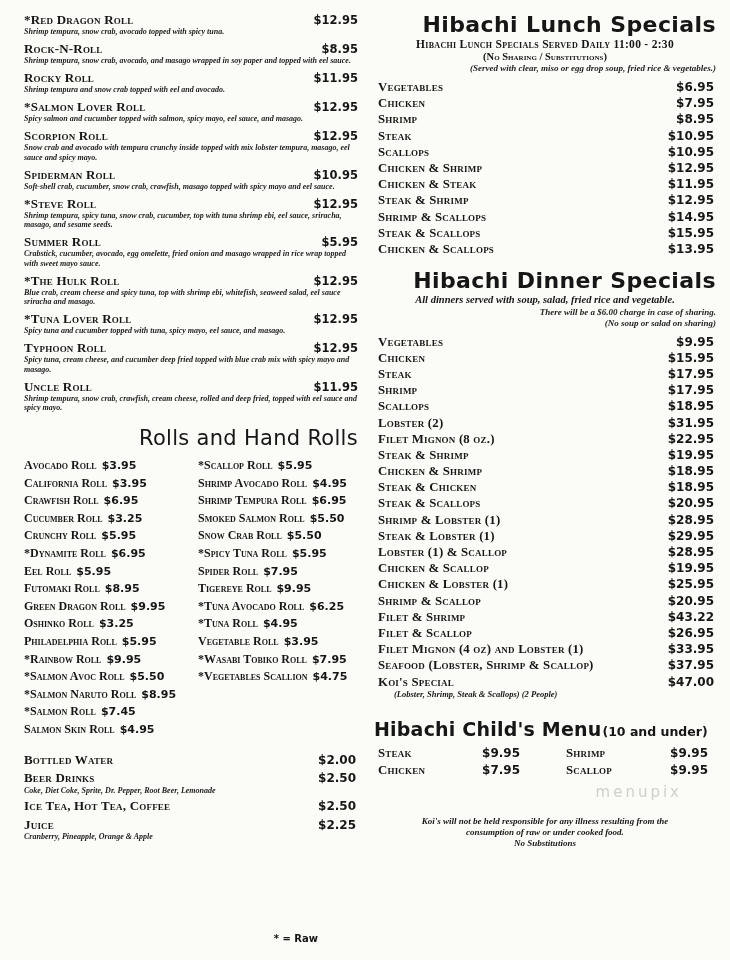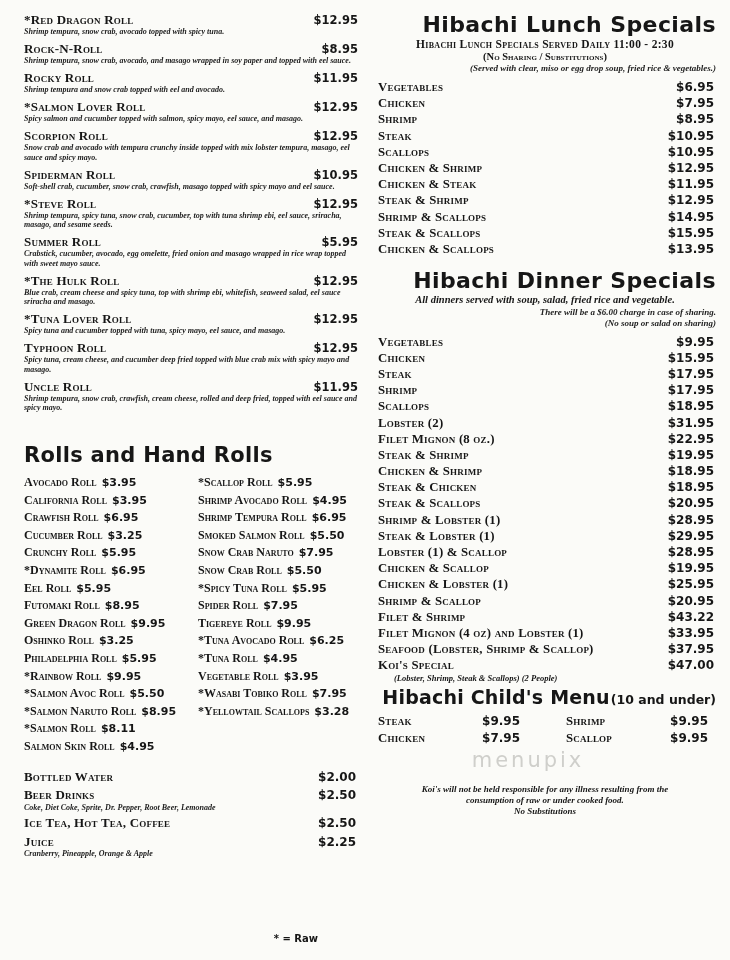--- a/index.html
+++ b/index.html
@@ -14,21 +14,21 @@
   .col-right{flex:1;min-width:0}
 
   
   .sp-item{margin-bottom:4.5px}
   .sp-head,.pl-row{display:flex;justify-content:space-between;align-items:baseline}
   .sp-name{font-variant:small-caps;font-weight:700;font-size:13px;line-height:15px;letter-spacing:.2px}
   .sp-price,.pl-price,.roll-price{font-family:"DejaVu Sans",sans-serif;font-weight:700;font-size:11.5px;white-space:nowrap}
   .sp-desc{font-size:8px;line-height:9.5px;font-style:italic;font-weight:700;color:#222}
 
   
-  .rolls-title{margin:26px 0 7px;text-align:left;font-family:"DejaVu Sans",sans-serif;font-weight:700;font-size:21px;letter-spacing:.3px}
+  .rolls-title{margin:9px 0 7px;text-align:right;font-family:"DejaVu Sans",sans-serif;font-weight:400;font-size:21px;letter-spacing:.3px}
   .rolls-cols{display:flex;gap:14px}
   .rolls-col{width:50%}
   .roll-row{font-variant:small-caps;font-weight:700;font-size:12px;line-height:17.6px;white-space:nowrap}
   .roll-price{margin-left:5px;font-size:11px}
 
   
   .drinks{margin-top:14px;padding-right:2px}
   .drink-item{margin-bottom:4px}
   .drink-item .pl-name{font-size:13px}
   .raw-note{margin-top:auto;padding:6px 40px 10px 0;text-align:right;font-weight:700;font-size:10px;font-family:"DejaVu Sans",sans-serif}
@@ -42,27 +42,27 @@
 
   
   .price-list{margin-top:7px;padding:0 2px 0 4px}
   .pl-item{margin-bottom:2.6px}
   .pl-row{line-height:13.6px}
   .pl-name{font-variant:small-caps;font-weight:700;font-size:12.8px;letter-spacing:.2px}
   .pl-price{font-size:12px}
   .pl-desc{font-style:italic;font-weight:700;font-size:8.5px;line-height:10px;padding-left:16px}
 
   .dinner-title{margin-top:9px}
-  .childs-head{margin-top:0;text-align:right;white-space:nowrap}
+  .childs-head{margin-top:16px;text-align:left;white-space:nowrap}
   .childs-title{font-family:"DejaVu Sans",sans-serif;font-weight:700;font-size:19px;letter-spacing:.2px}
   .childs-suffix{font-family:"DejaVu Sans",sans-serif;font-weight:700;font-size:12.5px;margin-left:1px}
   .childs-grid{display:grid;grid-template-columns:1fr 1fr;column-gap:46px;row-gap:2px;margin-top:6px;padding:0 8px 0 4px}
   .child-cell{display:flex;justify-content:space-between;align-items:baseline}
 
-  .watermark{margin-top:2px;text-align:center;padding-right:34px;color:#cfcfcb;font-family:"DejaVu Sans",sans-serif;font-size:21px;letter-spacing:3px;line-height:24px}
+  .watermark{margin-top:2px;text-align:right;padding-right:34px;color:#cfcfcb;font-family:"DejaVu Sans",sans-serif;font-size:15px;letter-spacing:3px;line-height:24px}
   .disclaimer{text-align:center;font-style:italic;font-weight:700;font-size:9px;line-height:11px;margin-top:12px}
 </style>
 </head>
 <body>
 
 <div class="page">
 
   <div class="col col-left">
     <div>
         <div class="sp-item">
@@ -161,38 +161,37 @@
           <div class="roll-row"><span class="roll-name">Crunchy Roll</span><span class="roll-price">$5.95</span></div>
           <div class="roll-row"><span class="roll-name">*Dynamite Roll</span><span class="roll-price">$6.95</span></div>
           <div class="roll-row"><span class="roll-name">Eel Roll</span><span class="roll-price">$5.95</span></div>
           <div class="roll-row"><span class="roll-name">Futomaki Roll</span><span class="roll-price">$8.95</span></div>
           <div class="roll-row"><span class="roll-name">Green Dragon Roll</span><span class="roll-price">$9.95</span></div>
           <div class="roll-row"><span class="roll-name">Oshinko Roll</span><span class="roll-price">$3.25</span></div>
           <div class="roll-row"><span class="roll-name">Philadelphia Roll</span><span class="roll-price">$5.95</span></div>
           <div class="roll-row"><span class="roll-name">*Rainbow Roll</span><span class="roll-price">$9.95</span></div>
           <div class="roll-row"><span class="roll-name">*Salmon Avoc Roll</span><span class="roll-price">$5.50</span></div>
           <div class="roll-row"><span class="roll-name">*Salmon Naruto Roll</span><span class="roll-price">$8.95</span></div>
-          <div class="roll-row"><span class="roll-name">*Salmon Roll</span><span class="roll-price">$8.11</span></div>
+          <div class="roll-row"><span class="roll-name">*Salmon Roll</span><span class="roll-price">$7.45</span></div>
           <div class="roll-row"><span class="roll-name">Salmon Skin Roll</span><span class="roll-price">$4.95</span></div>
         </div>
       <div class="rolls-col">
           <div class="roll-row"><span class="roll-name">*Scallop Roll</span><span class="roll-price">$5.95</span></div>
           <div class="roll-row"><span class="roll-name">Shrimp Avocado Roll</span><span class="roll-price">$4.95</span></div>
           <div class="roll-row"><span class="roll-name">Shrimp Tempura Roll</span><span class="roll-price">$6.95</span></div>
           <div class="roll-row"><span class="roll-name">Smoked Salmon Roll</span><span class="roll-price">$5.50</span></div>
-          <div class="roll-row"><span class="roll-name">Snow Crab Naruto</span><span class="roll-price">$7.95</span></div>
           <div class="roll-row"><span class="roll-name">Snow Crab Roll</span><span class="roll-price">$5.50</span></div>
           <div class="roll-row"><span class="roll-name">*Spicy Tuna Roll</span><span class="roll-price">$5.95</span></div>
           <div class="roll-row"><span class="roll-name">Spider Roll</span><span class="roll-price">$7.95</span></div>
           <div class="roll-row"><span class="roll-name">Tigereye Roll</span><span class="roll-price">$9.95</span></div>
           <div class="roll-row"><span class="roll-name">*Tuna Avocado Roll</span><span class="roll-price">$6.25</span></div>
           <div class="roll-row"><span class="roll-name">*Tuna Roll</span><span class="roll-price">$4.95</span></div>
           <div class="roll-row"><span class="roll-name">Vegetable Roll</span><span class="roll-price">$3.95</span></div>
           <div class="roll-row"><span class="roll-name">*Wasabi Tobiko Roll</span><span class="roll-price">$7.95</span></div>
-          <div class="roll-row"><span class="roll-name">*Yellowtail Scallops</span><span class="roll-price">$3.28</span></div>
+          <div class="roll-row"><span class="roll-name">*Vegetables Scallion</span><span class="roll-price">$4.75</span></div>
         </div>
     </div>
 
     <div class="drinks">
         <div class="drink-item">
           <div class="pl-row">
             <span class="pl-name">Bottled Water</span>
             <span class="pl-price">$2.00</span>
           </div>
         </div>
@@ -399,20 +398,26 @@
         <div class="pl-item">
           <div class="pl-row">
             <span class="pl-name">Shrimp &amp; Scallop</span>
             <span class="pl-price">$20.95</span>
           </div>
         </div>
         <div class="pl-item">
           <div class="pl-row">
             <span class="pl-name">Filet &amp; Shrimp</span>
             <span class="pl-price">$43.22</span>
+          </div>
+        </div>
+        <div class="pl-item">
+          <div class="pl-row">
+            <span class="pl-name">Filet &amp; Scallop</span>
+            <span class="pl-price">$26.95</span>
           </div>
         </div>
         <div class="pl-item">
           <div class="pl-row">
             <span class="pl-name">Filet Mignon (4 oz) and Lobster (1)</span>
             <span class="pl-price">$33.95</span>
           </div>
         </div>
         <div class="pl-item">
           <div class="pl-row">

